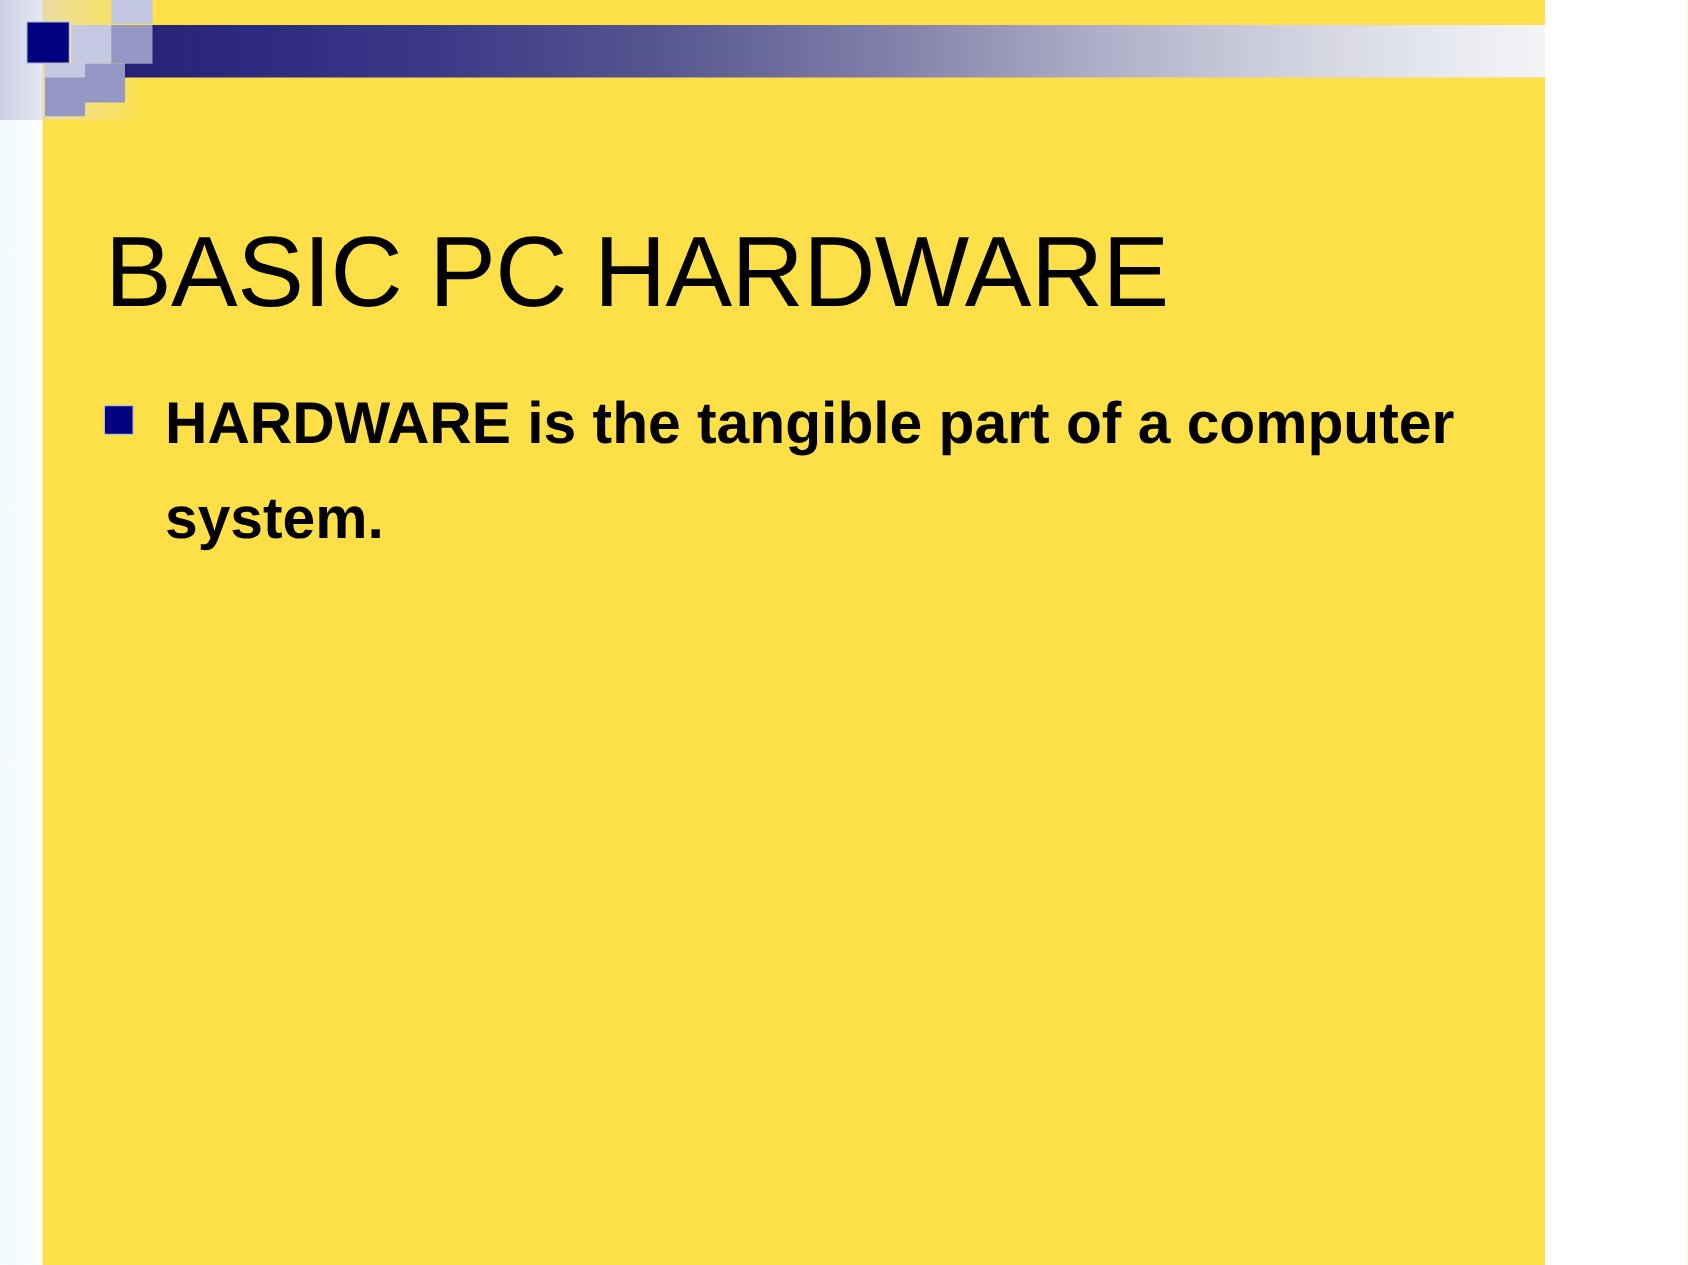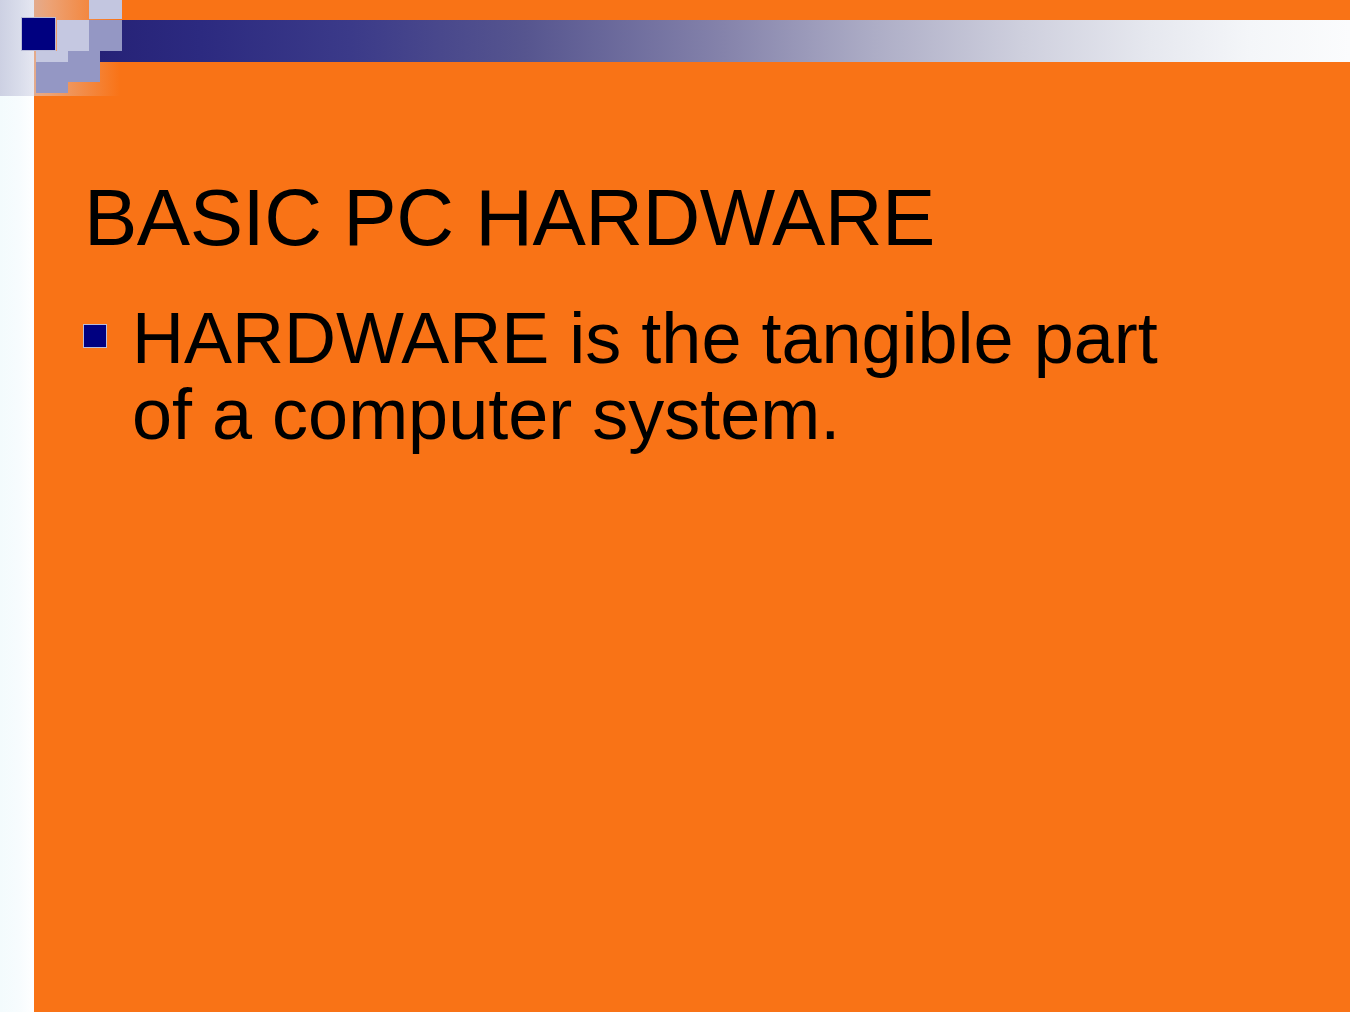--- a/index.html
+++ b/index.html
@@ -3,24 +3,24 @@
 <meta charset="utf-8">
 <style>
   html, body {
     margin: 0;
     padding: 0;
     background: #ffffff;
   }
 
   .slide {
     position: relative;
-    width: 1350px;
+    width: 1236px;
     height: 1012px;
     overflow: hidden;
-    background: #f97316;
+    background: #fde047;
     font-family: "Liberation Sans", "DejaVu Sans", sans-serif;
   }
 
   
   .left-tint {
     position: absolute;
     left: 0;
     top: 0;
     width: 34px;
     height: 1012px;
@@ -164,23 +164,23 @@
     height: 22px;
     background: #000080;
     margin-top: 25px;
     margin-right: 26px;
     box-shadow: 0 0 0 1px #b9bcd8;
   }
 
   .bullet-text {
     flex: 1 1 auto;
     color: #000000;
-    font-size: 72px;
+    font-size: 47px;
     line-height: 76px;
-    font-weight: 400;
+    font-weight: 700;
   }
 </style>
 </head>
 <body>
 
 <div class="slide">
 
   <div class="left-tint"></div>
 
   <div class="header-deco">

